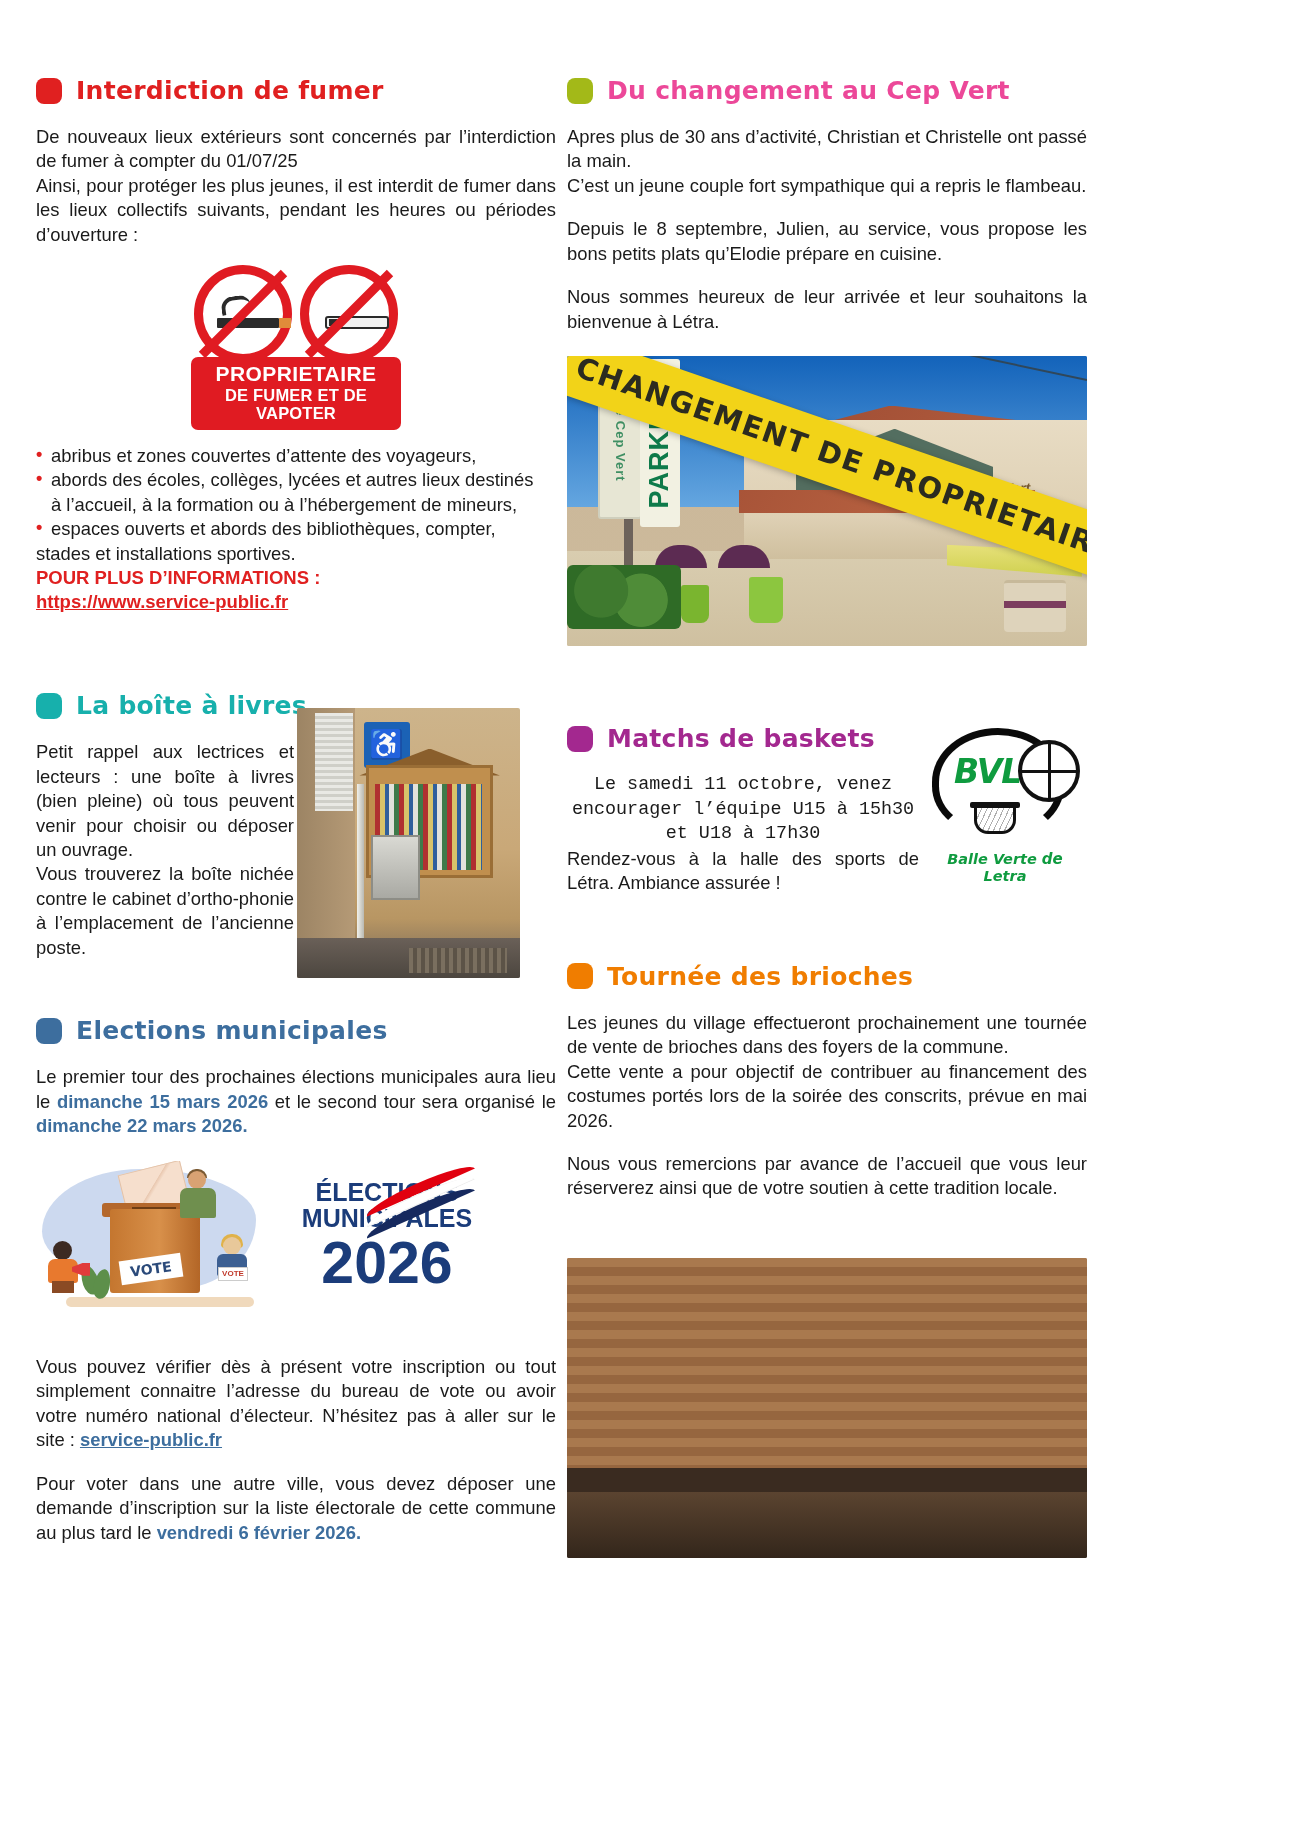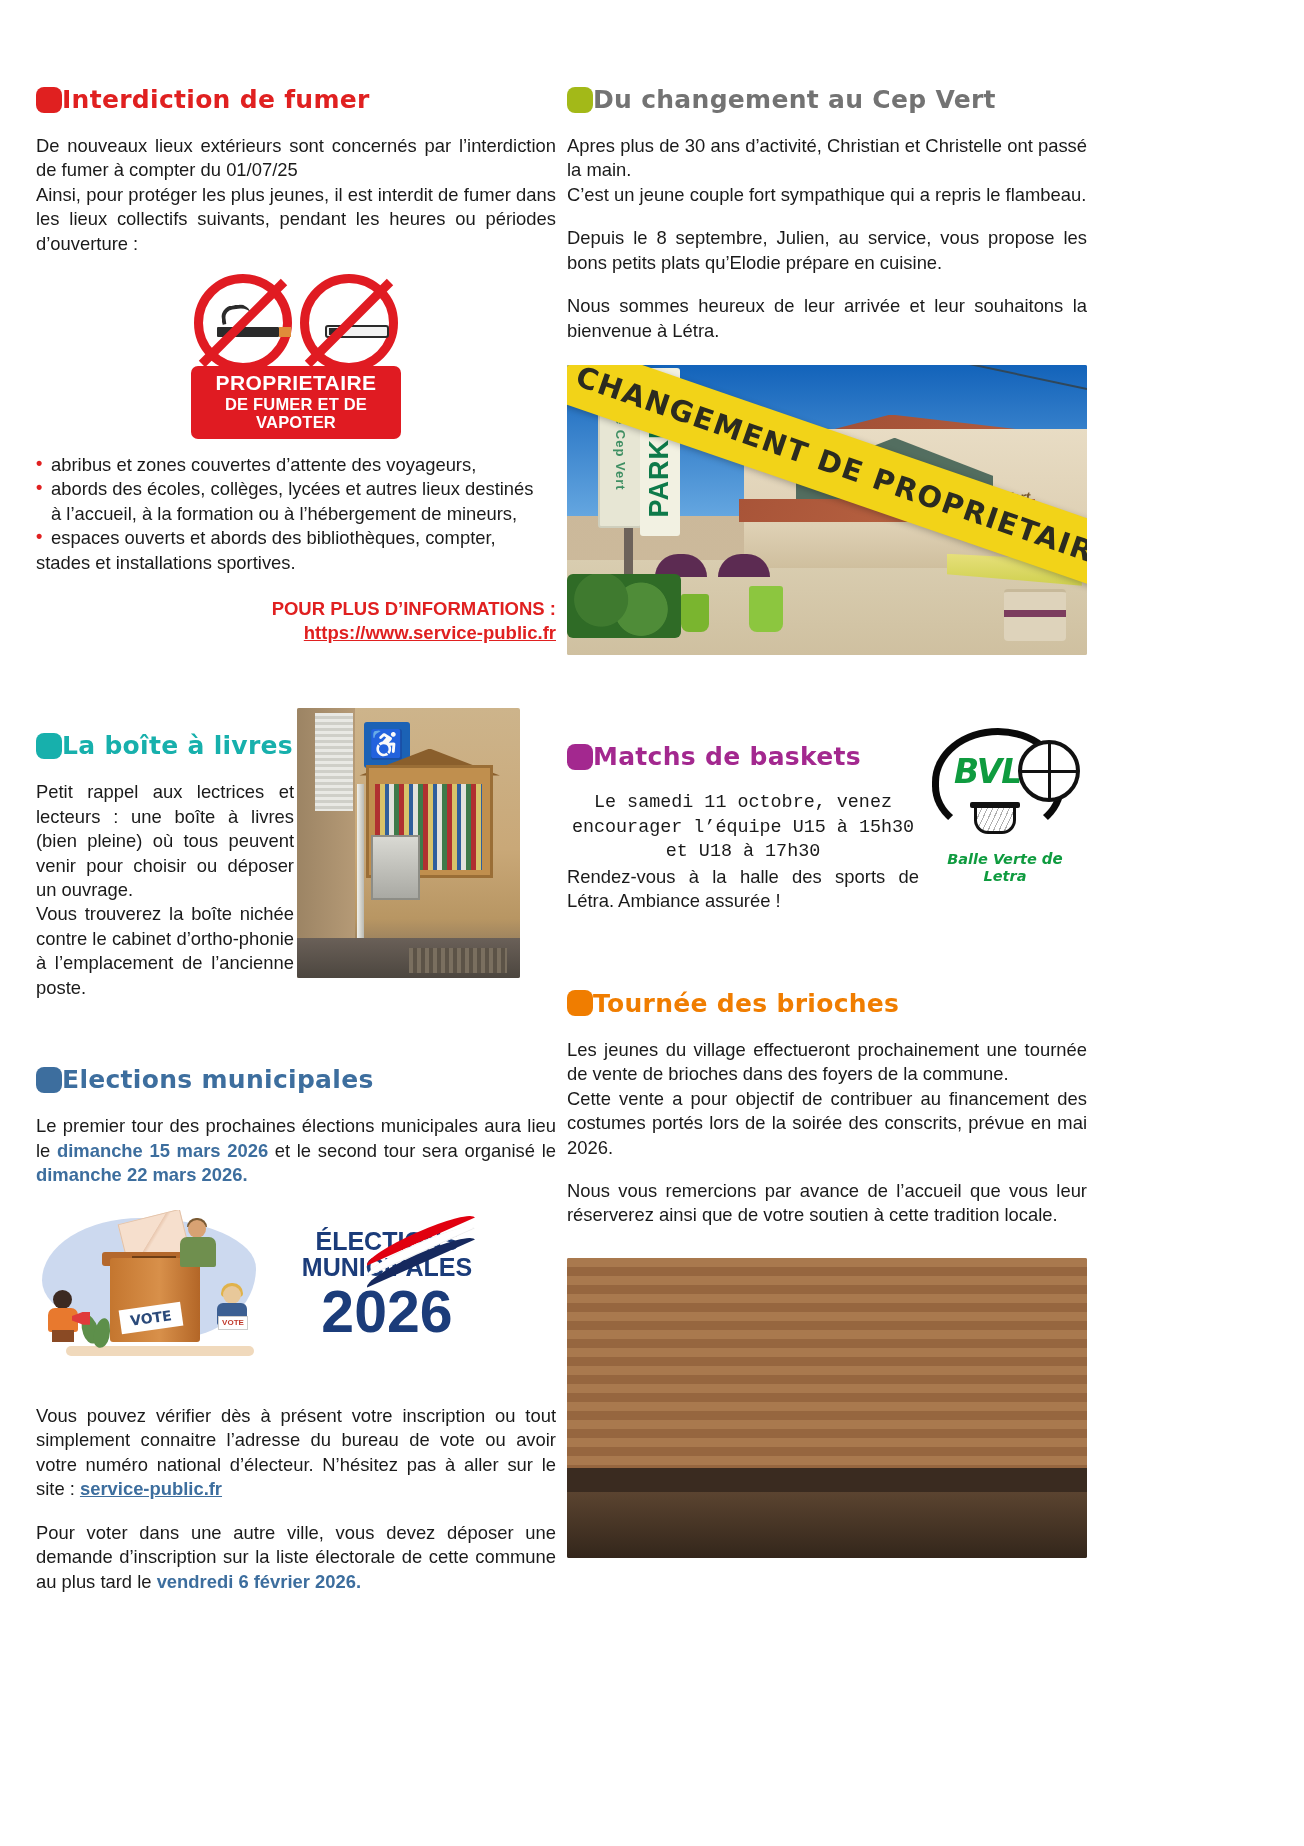--- a/index.html
+++ b/index.html
@@ -12,21 +12,21 @@
     overflow: hidden;
     position: relative;
   }
   .page { position: relative; width: 1304px; height: 1846px; padding: 0; }
 
   .col { position: absolute; }
   .col-left  { left: 36px;  top: 0; width: 520px; }
   .col-right { left: 567px; top: 0; width: 520px; }
 
   
-  .sec-head { display: flex; align-items: center; margin: 13px 0 20px 0; }
+  .sec-head { display: flex; align-items: center; gap: 14px; margin: 4px 0 20px 0; }
   .sec-dot { width: 26px; height: 26px; border-radius: 8px; flex: none; }
   .sec-title {
     font-size: 25px; font-weight: 700; letter-spacing: .3px;
     font-family: "DejaVu Sans", sans-serif;
   }
 
   
   p.body {
     font-size: 18.4px; line-height: 1.33; margin: 0 0 0 0;
     text-align: justify; hyphens: none;
@@ -41,21 +41,21 @@
     font-size: 18.4px; line-height: 1.33; position: relative;
     padding-left: 15px; text-align: justify;
   }
   ul.blist li::before {
     content: "•"; position: absolute; left: 0; top: -1px;
     color: #e02020; font-size: 18px; font-weight: 700;
   }
   ul.blist li.cont { padding-left: 15px; }
   ul.blist li.cont::before { content: ""; }
 
-  .info-block { text-align: right; margin-top: 22px; }
+  .info-block { text-align: left; }
   .info-line  { color: #e02020; font-weight: 700; font-size: 18.5px; line-height: 1.35; }
   .info-link  { color: #e02020; font-weight: 700; font-size: 18.5px; text-decoration: underline; display: block; }
 
   .hl-blue { color: #3d6e9e; font-weight: 700; }
   .link-blue { color: #3d6e9e; font-weight: 700; text-decoration: underline; }
 
   
 
   
   .smoke-sign { width: 210px; margin: 18px auto 14px auto; position: relative; }
@@ -452,21 +452,21 @@
     <p class="body"><span>Vous pouvez vérifier dès à présent votre inscription ou tout simplement connaitre l’adresse du bureau de vote ou avoir votre numéro national d’électeur. N’hésitez pas à aller sur le site : </span><a class="link-blue" href="#">service-public.fr</a></p>
     <div class="gap"></div>
     <p class="body"><span>Pour voter dans une autre ville, vous devez déposer une demande d’inscription sur la liste électorale de cette commune au plus tard le </span><span class="hl-blue">vendredi 6 février 2026.</span></p>
   </div>
 
   <div class="col col-right">
 
     <div style="height:72px"></div>
     <div class="sec-head">
       <span class="sec-dot" style="background:#a3b918"></span>
-      <span class="sec-title" style="color:#737373">Du changement au Cep Vert</span>
+      <span class="sec-title" style="color:#ec4899">Du changement au Cep Vert</span>
     </div>
     <p class="body">Apres plus de 30 ans d’activité, Christian et Christelle ont passé la main.</p>
     <p class="body">C’est un jeune couple fort sympathique qui a repris le flambeau.</p>
     <div class="gap"></div>
     <p class="body">Depuis le 8 septembre, Julien, au service, vous propose les bons petits plats qu’Elodie prépare en cuisine.</p>
     <div class="gap"></div>
     <p class="body">Nous sommes heureux de leur arrivée et leur souhaitons la bienvenue à Létra.</p>
 
     <div class="photo cepvert">
       <span class="cv-sky"></span>

